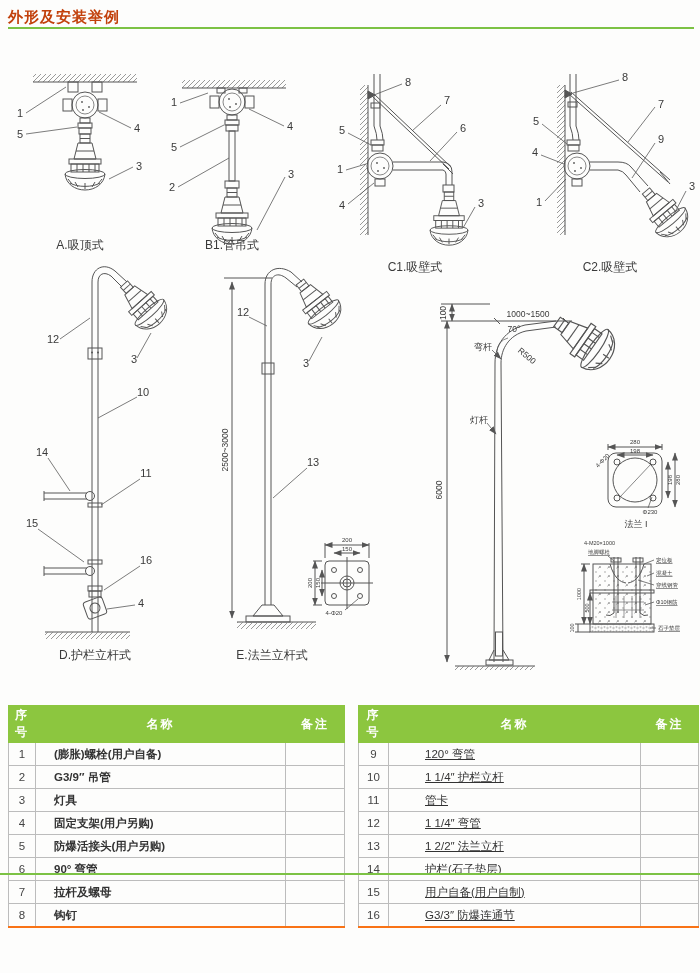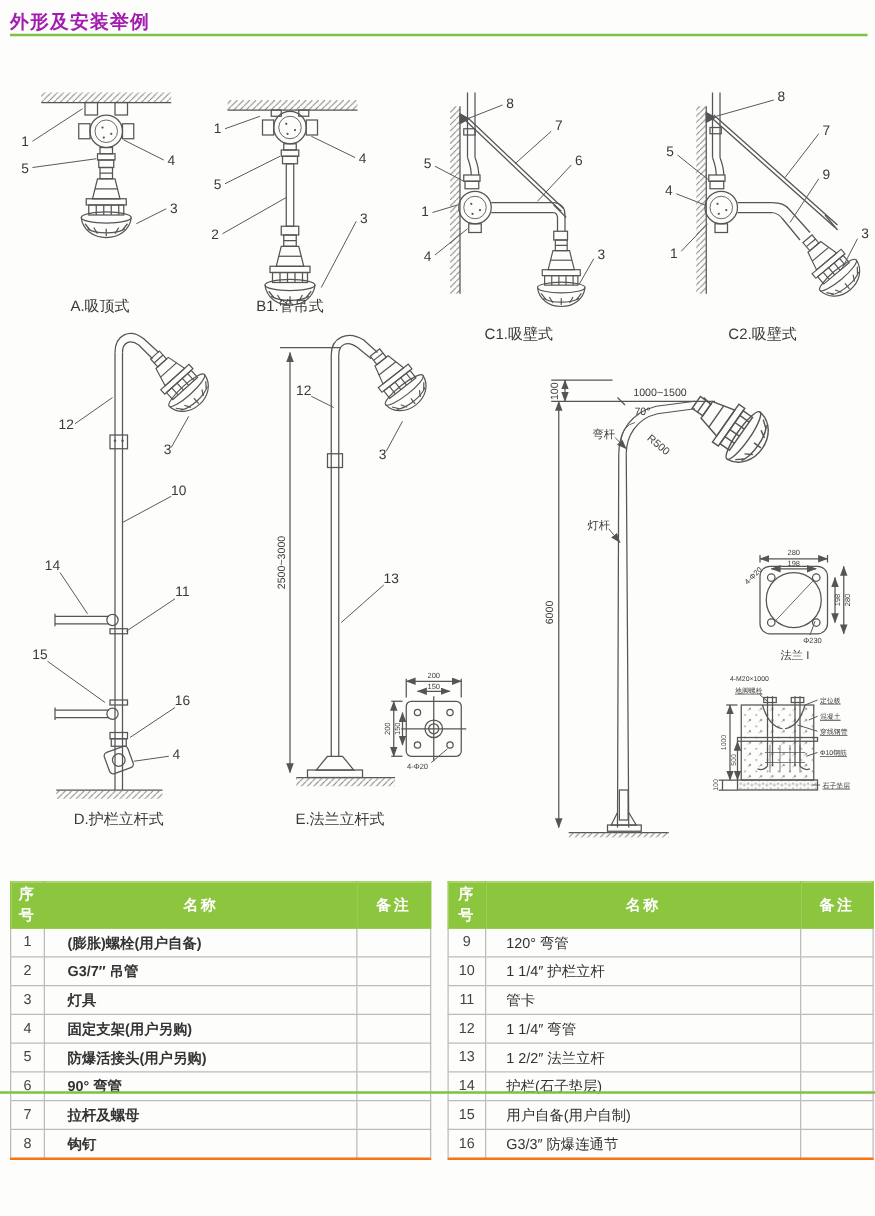--- a/index.html
+++ b/index.html
@@ -1,38 +1,38 @@
 <!DOCTYPE html>
 <html><head>
 <meta charset="utf-8">
 <style>
   html,body{margin:0;padding:0;}
   body{
     width:700px;height:973px;position:relative;background:#fdfdfc;
     font-family:"Liberation Sans","DejaVu Sans",sans-serif;color:#3a3a3a;overflow:hidden;
   }
-  .page-title{position:absolute;left:8px;top:8px;font-size:15px;font-weight:bold;color:#a21caf;letter-spacing:1px;}
+  .page-title{position:absolute;left:8px;top:8px;font-size:15px;font-weight:bold;color:#c2410c;letter-spacing:1px;}
   .title-rule{position:absolute;left:8px;top:27px;width:686px;height:2px;background:#7cc244;}
   .bottom-rule{position:absolute;left:0;top:873px;width:700px;height:2px;background:#7cc244;}
   svg{position:absolute;left:0;top:30px;}
   svg text{fill:#3a3a3a;stroke:none;}
   .num{font-size:11px;}
   .cap{font-size:12px;}
   .dim{font-size:8.5px;}
   .dimxs{font-size:6px;}
   .dimxxs{font-size:5.5px;}
   .cjk{font-size:9px;}
   .ld{stroke:#5a5a5a;stroke-width:0.8;}
   .parts-table{position:absolute;border-collapse:collapse;table-layout:fixed;font-size:11.5px;}
   .parts-table th{background:#8cc63f;color:#ffffff;font-weight:bold;height:21px;font-size:12px;letter-spacing:2px;border:1px solid #8cc63f;}
   .parts-table td{height:20px;border:1px solid #bcbcbc;background:#fdfdfc;}
   .parts-table{border-bottom:2px solid #f97316;margin-top:43px;}
   .cell-no{text-align:center;color:#444;}
   .cell-name{padding-left:18px;color:#333;font-weight:bold;}
-  .cell-name-r{padding-left:16px;color:#333;}
+  .cell-name-r{padding-left:36px;color:#333;text-decoration:underline;}
   .tbl-left{left:8px;top:662px;width:336px;}
   .tbl-right{left:358px;top:662px;width:340px;}
 </style>
 </head>
 <body>
 
 <div class="page-title">外形及安装举例</div>
 <div class="title-rule"></div>
 
 <svg width="700" height="640" viewBox="0 0 700 640">
@@ -418,21 +418,21 @@
     <th>名称</th>
     <th>备注</th>
   </tr>
   <tr>
         <td class="cell-no">1</td>
         <td class="cell-name">(膨胀)螺栓(用户自备)</td>
         <td></td>
       </tr>
   <tr>
         <td class="cell-no">2</td>
-        <td class="cell-name">G3/7″ 吊管</td>
+        <td class="cell-name">G3/9″ 吊管</td>
         <td></td>
       </tr>
   <tr>
         <td class="cell-no">3</td>
         <td class="cell-name">灯具</td>
         <td></td>
       </tr>
   <tr>
         <td class="cell-no">4</td>
         <td class="cell-name">固定支架(用户另购)</td>

